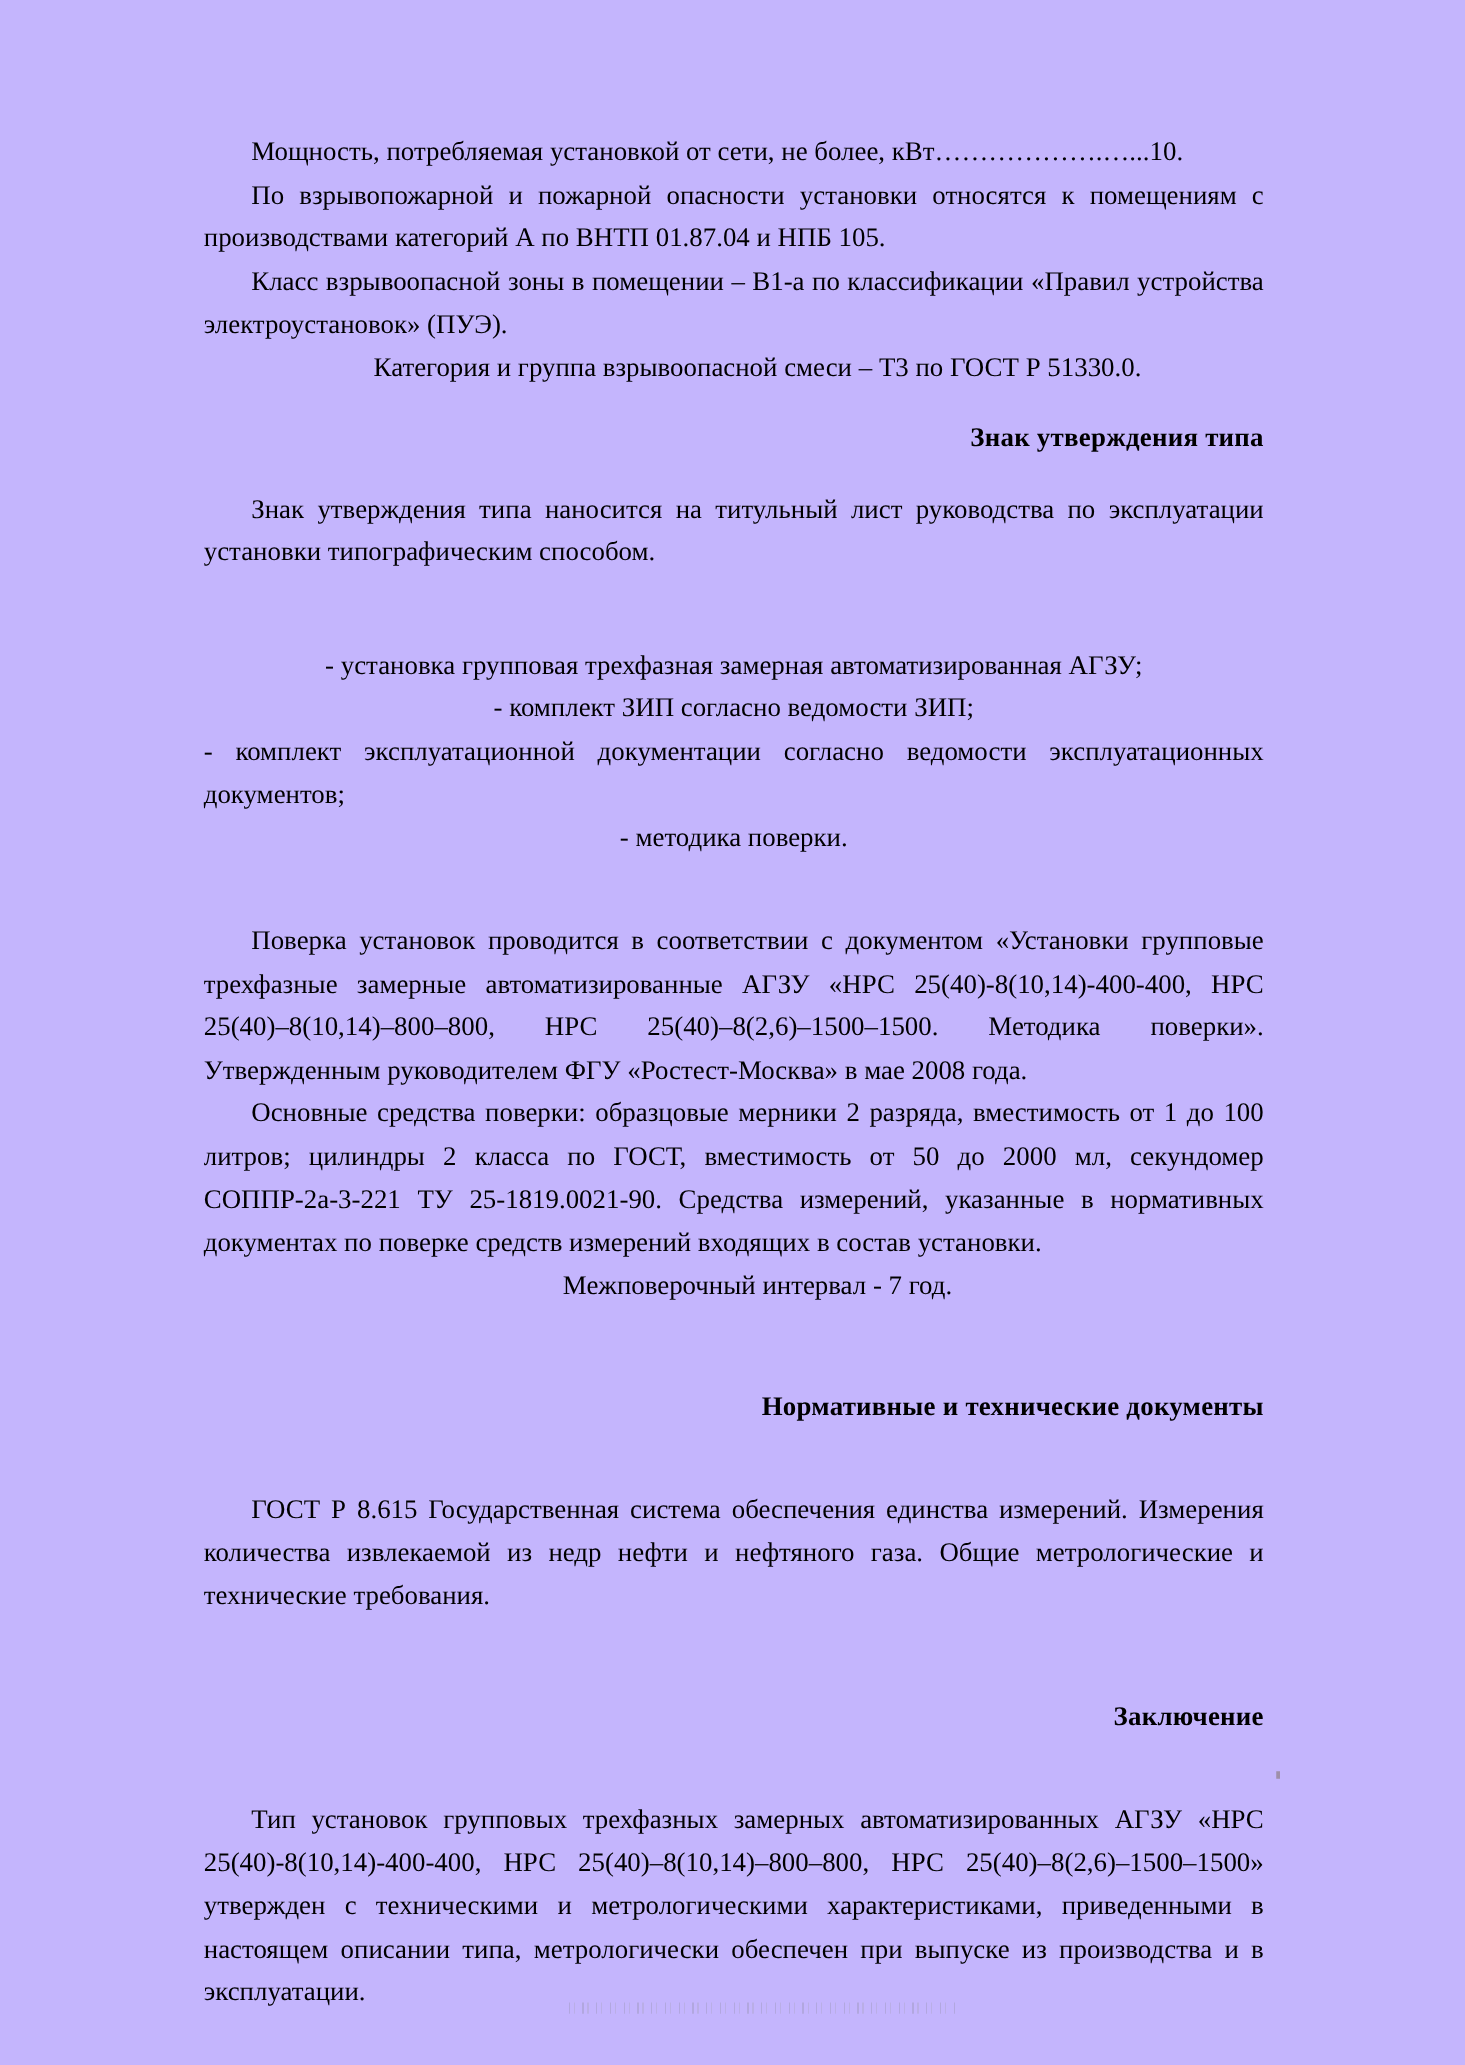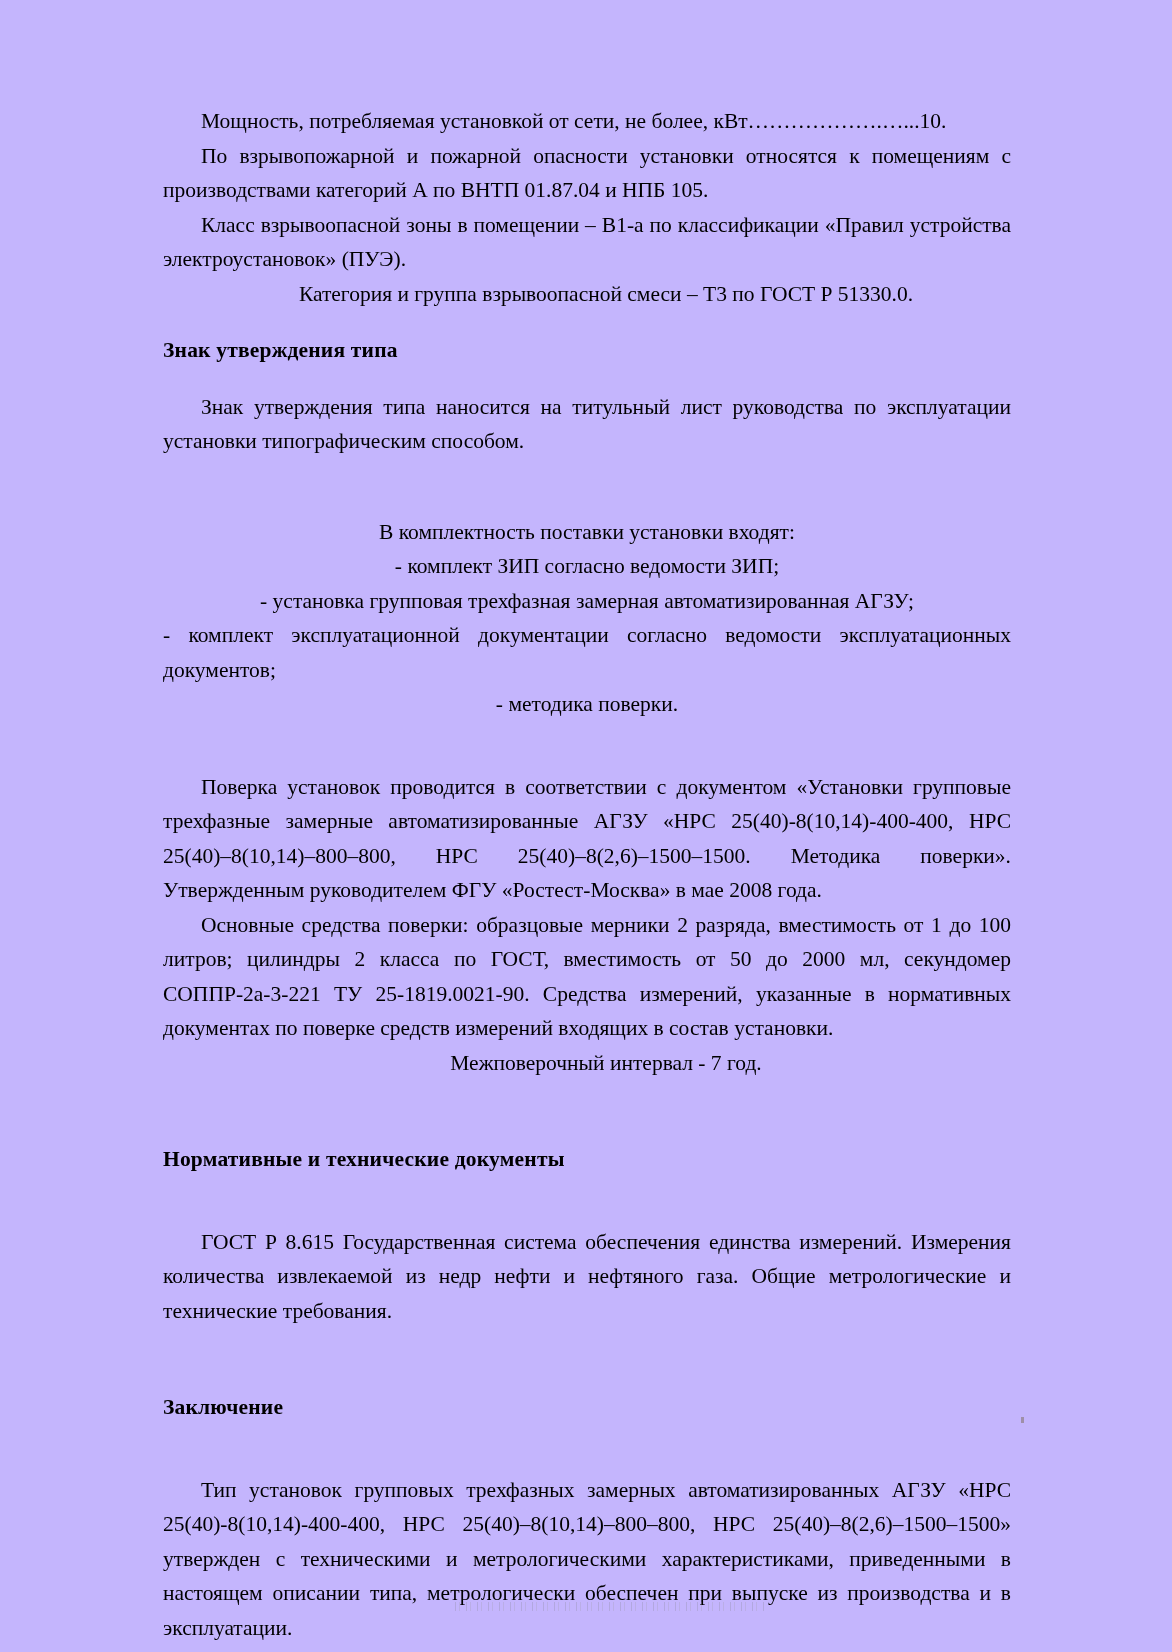--- a/index.html
+++ b/index.html
@@ -41,21 +41,21 @@
     text-indent: 0;
   }
   p.last {
     text-align: center;
   }
   h2 {
     margin: 0;
     font-size: 21.5px;
     line-height: 34.5px;
     font-weight: bold;
-    text-align: left;
+    text-align: right;
     letter-spacing: 0.2px;
   }
   .gap-md { height: 22px; }
   .gap-lg { height: 34px; }
   .gap-xl { height: 48px; }
   .gap-xxl { height: 62px; }
 
   .leader-line {
     white-space: nowrap;
   }
@@ -106,25 +106,24 @@
 
     <div class="gap-md"></div>
 
     <p class="ind">Знак утверждения типа наносится на титульный лист руководства по эксплуатации установки типографическим способом.</p>
 
     <div class="gap-lg"></div>
 
 
     <div class="gap-md"></div>
 
-    <p class="flush last">В комплектность поставки установки входят:</p>
+
+    <p class="flush list-line last">- установка групповая трехфазная замерная автоматизированная АГЗУ;</p>
 
     <p class="flush list-line last">- комплект ЗИП согласно ведомости ЗИП;</p>
-
-    <p class="flush list-line last">- установка групповая трехфазная замерная автоматизированная АГЗУ;</p>
 
     <p class="flush list-line">- комплект эксплуатационной документации согласно ведомости  эксплуатационных документов;</p>
 
     <p class="flush list-line last">- методика поверки.</p>
 
 
     <div class="gap-xl"></div>
 
     <p class="ind">Поверка установок проводится в соответствии с документом «Установки групповые трехфазные замерные автоматизированные АГЗУ «НРС 25(40)-8(10,14)-400-400, НРС 25(40)–8(10,14)–800–800, НРС 25(40)–8(2,6)–1500–1500. Методика поверки». Утвержденным руководителем ФГУ «Ростест-Москва» в мае 2008 года.</p>
 

